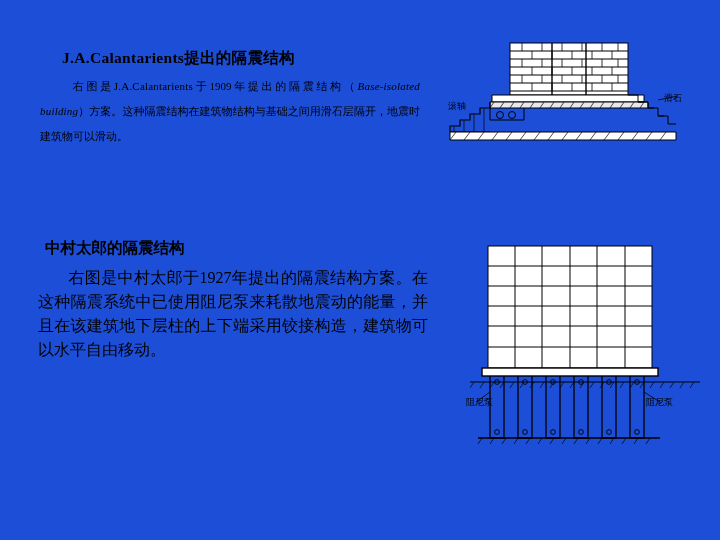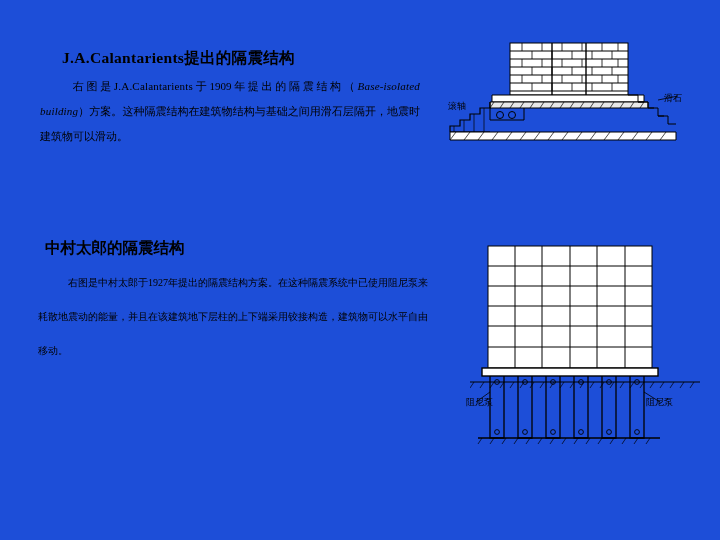--- a/index.html
+++ b/index.html
@@ -54,22 +54,22 @@
     font-size: 15.5px;
     font-weight: bold;
     color: #000000;
     margin-left: 7px;
   }
   .sec2-body {
     position: absolute;
     left: 38px;
     top: 266px;
     width: 390px;
-    font-size: 10px;
-    line-height: 34px;
+    font-size: 16px;
+    line-height: 24px;
     color: #000000;
     text-align: justify;
     text-justify: inter-ideograph;
   }
 
   
   .fig1 {
     position: absolute;
     left: 432px;
     top: 40px;

